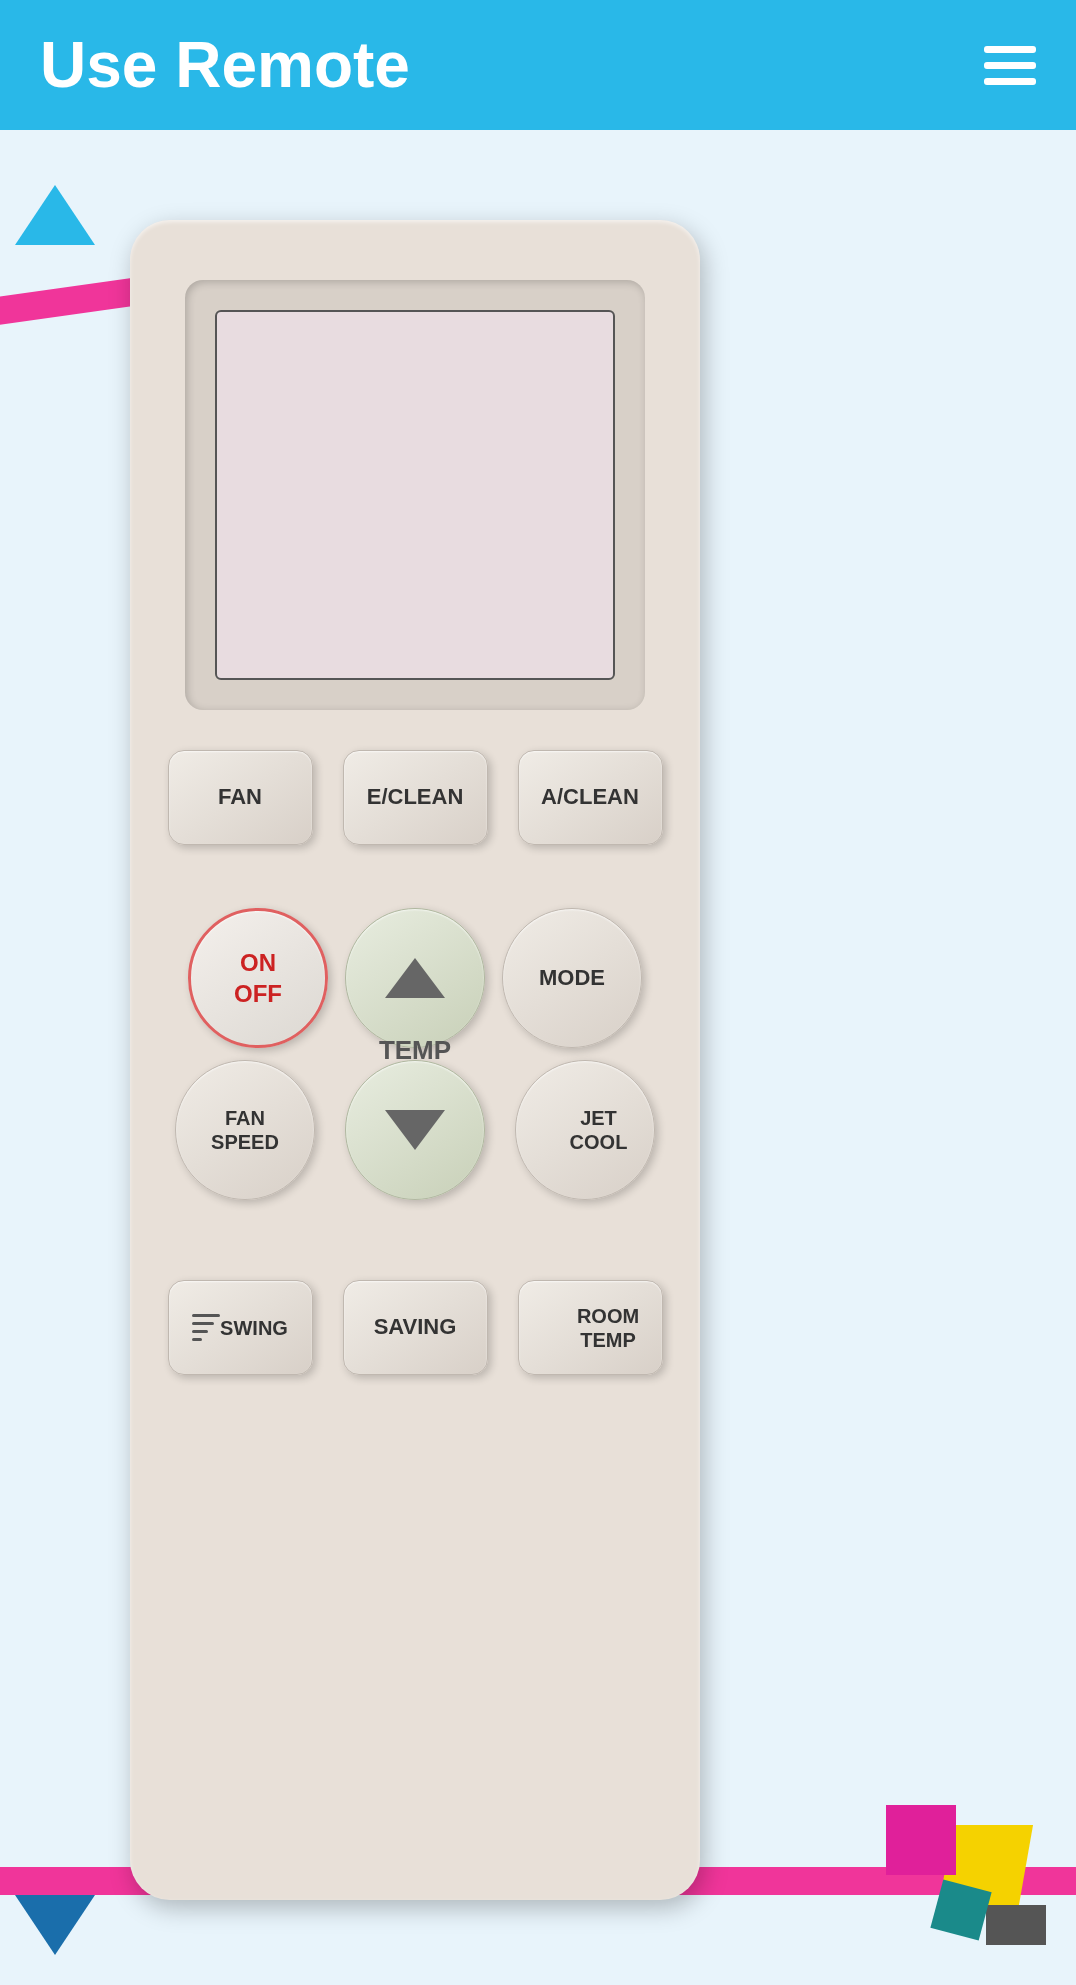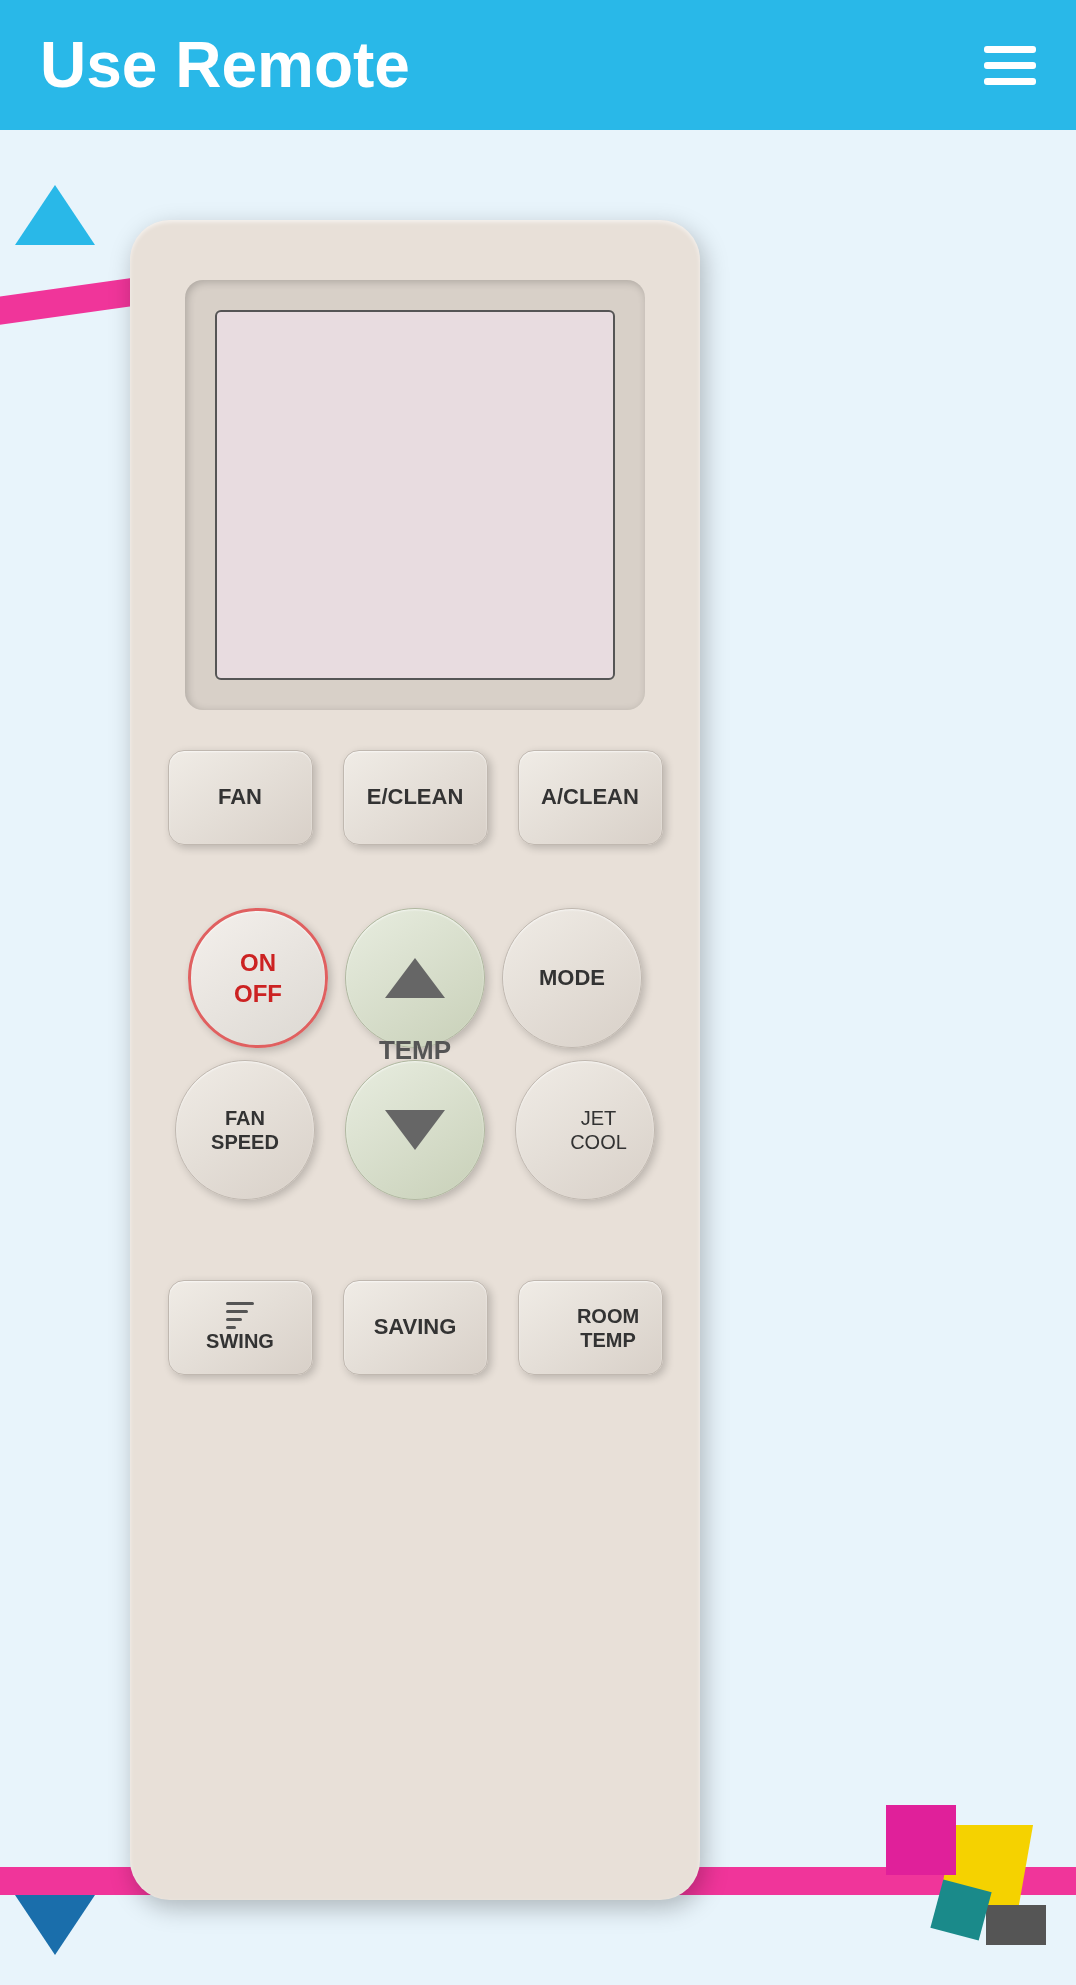--- a/index.html
+++ b/index.html
@@ -370,26 +370,26 @@
   <div class="temp-label">TEMP</div>
 
   <div class="btn-row btn-row-3">
     <button class="btn-circle">
       <span style="font-size:20px;font-weight:700;text-align:center;line-height:1.2;">FAN<br>SPEED</span>
     </button>
     <button class="btn-circle temp-btn">
       <div class="arrow-down"></div>
     </button>
     <button class="btn-circle">
-      <span style="font-size:20px;font-weight:400;text-align:center;line-height:1.2;margin-left:27px;">JET<br>COOL</span>
+      <span style="font-size:20px;font-weight:700;text-align:center;line-height:1.2;margin-left:27px;">JET<br>COOL</span>
     </button>
   </div>
 
   <div class="btn-row btn-row-4">
-    <button class="btn-rect" style="flex-direction:column;gap:0;">
+    <button class="btn-rect" style="flex-direction:row;gap:0;">
       <div class="swing-icon">
         <div class="swing-line" style="width:28px;"></div>
         <div class="swing-line" style="width:22px;"></div>
         <div class="swing-line" style="width:16px;"></div>
         <div class="swing-line" style="width:10px;"></div>
       </div>
       <span style="font-size:20px;font-weight:700;color:#333;">SWING</span>
     </button>
     <button class="btn-rect">
       <span>SAVING</span>

